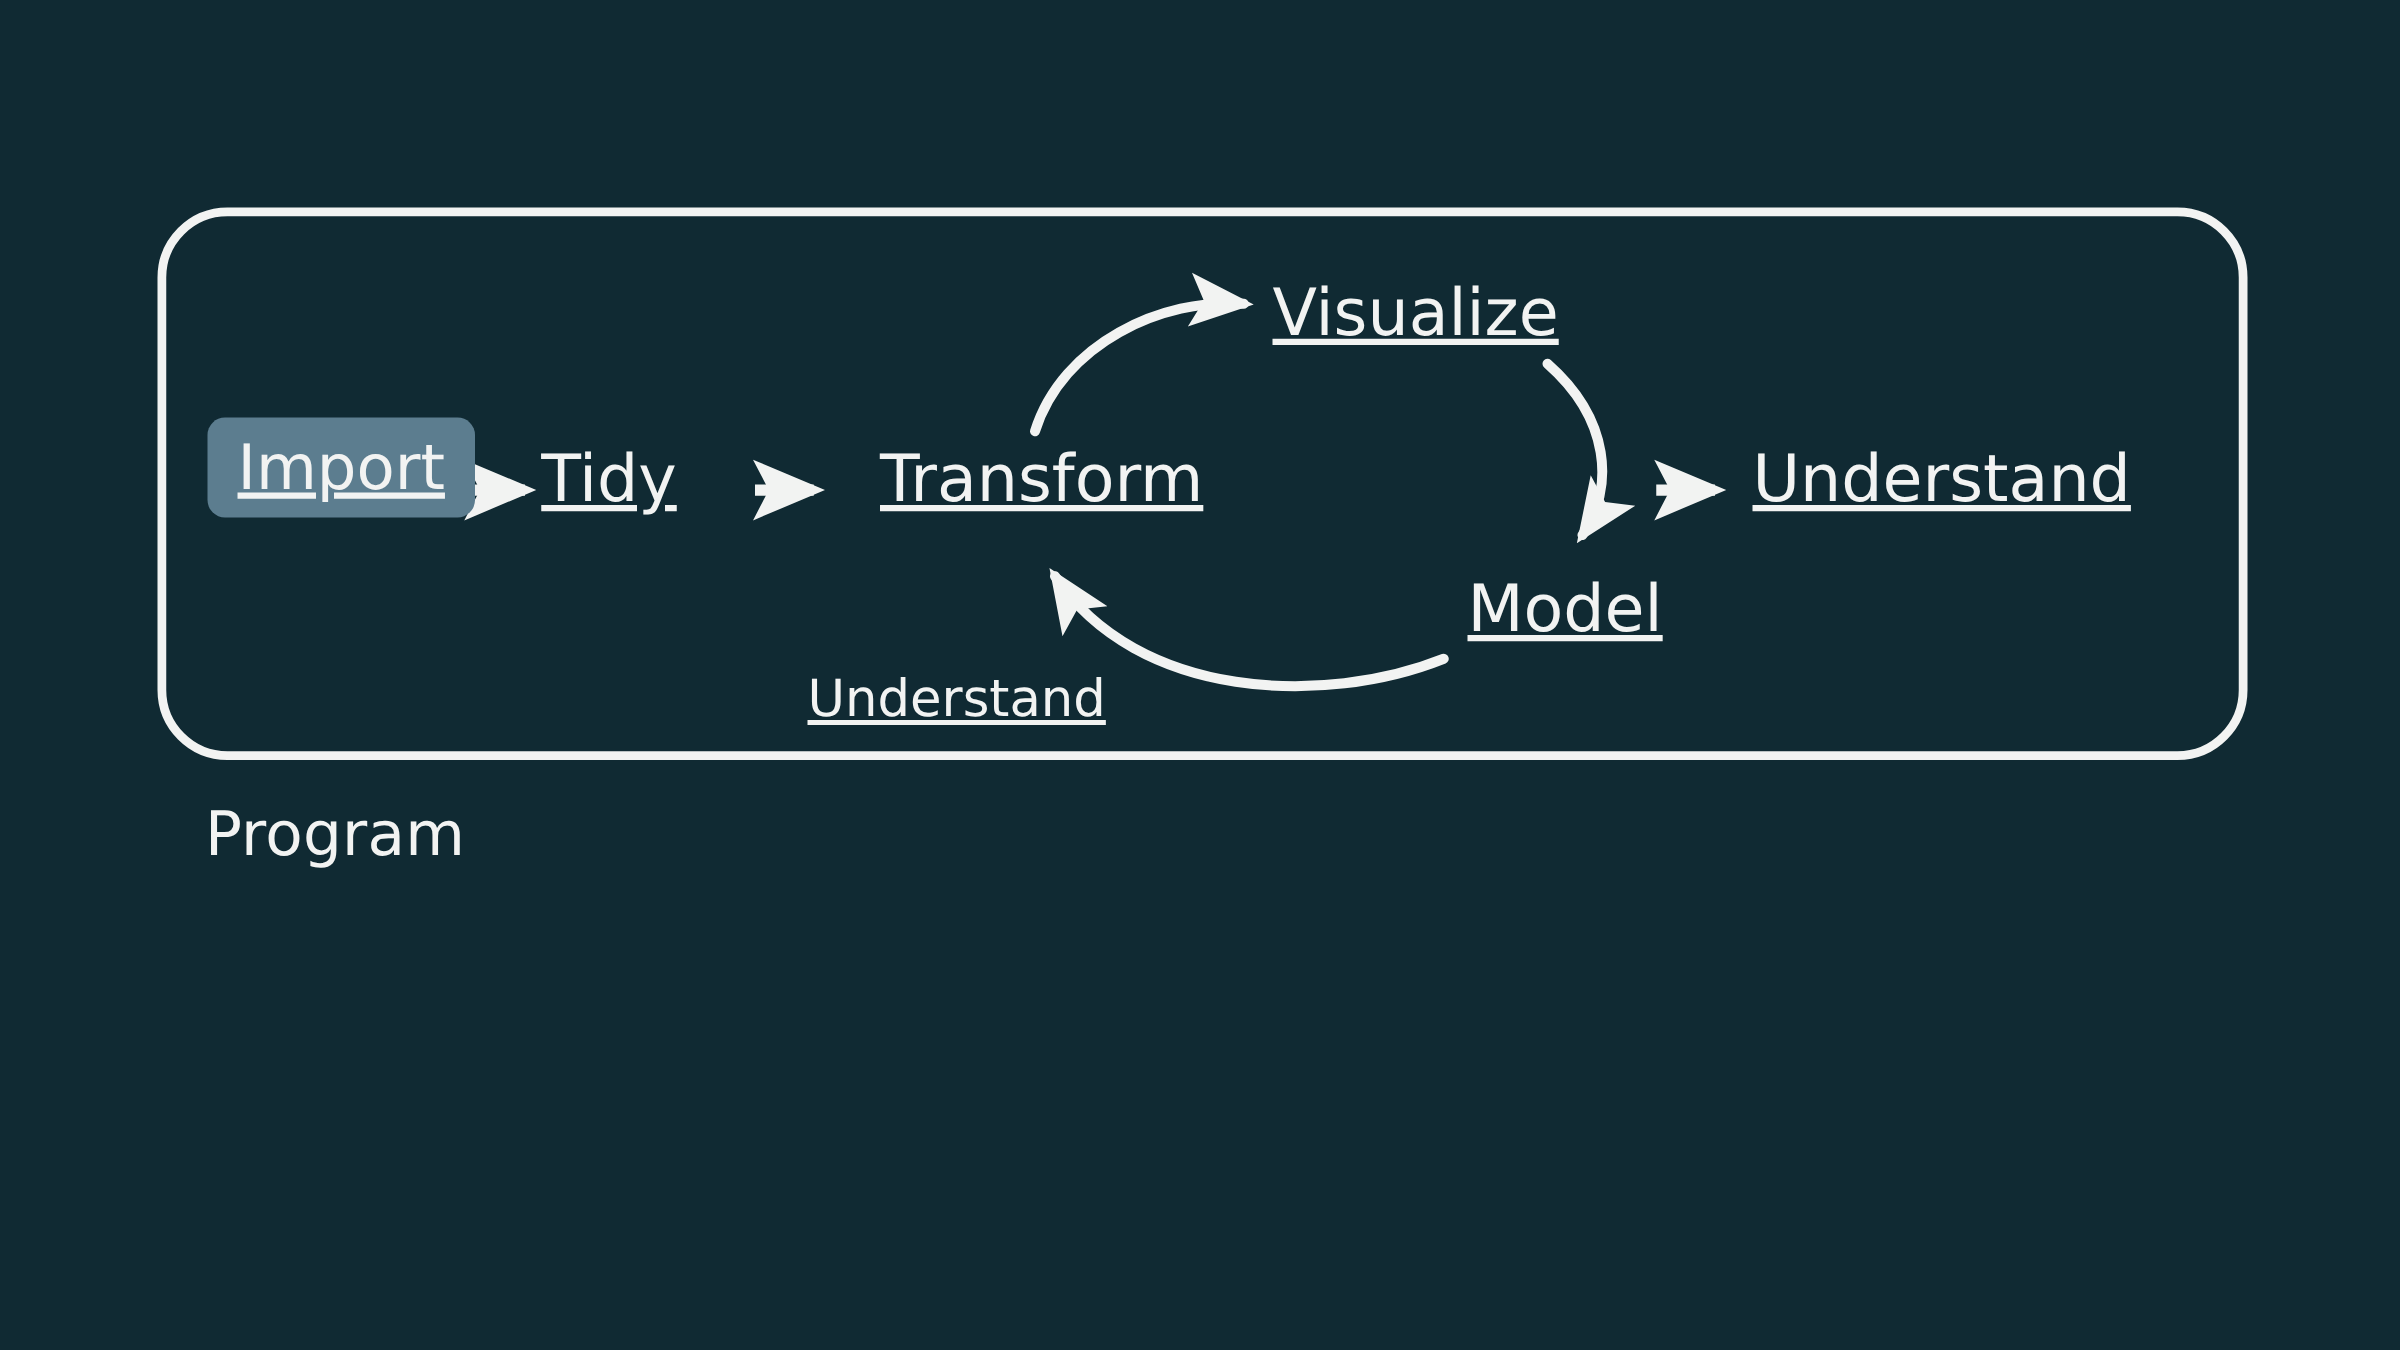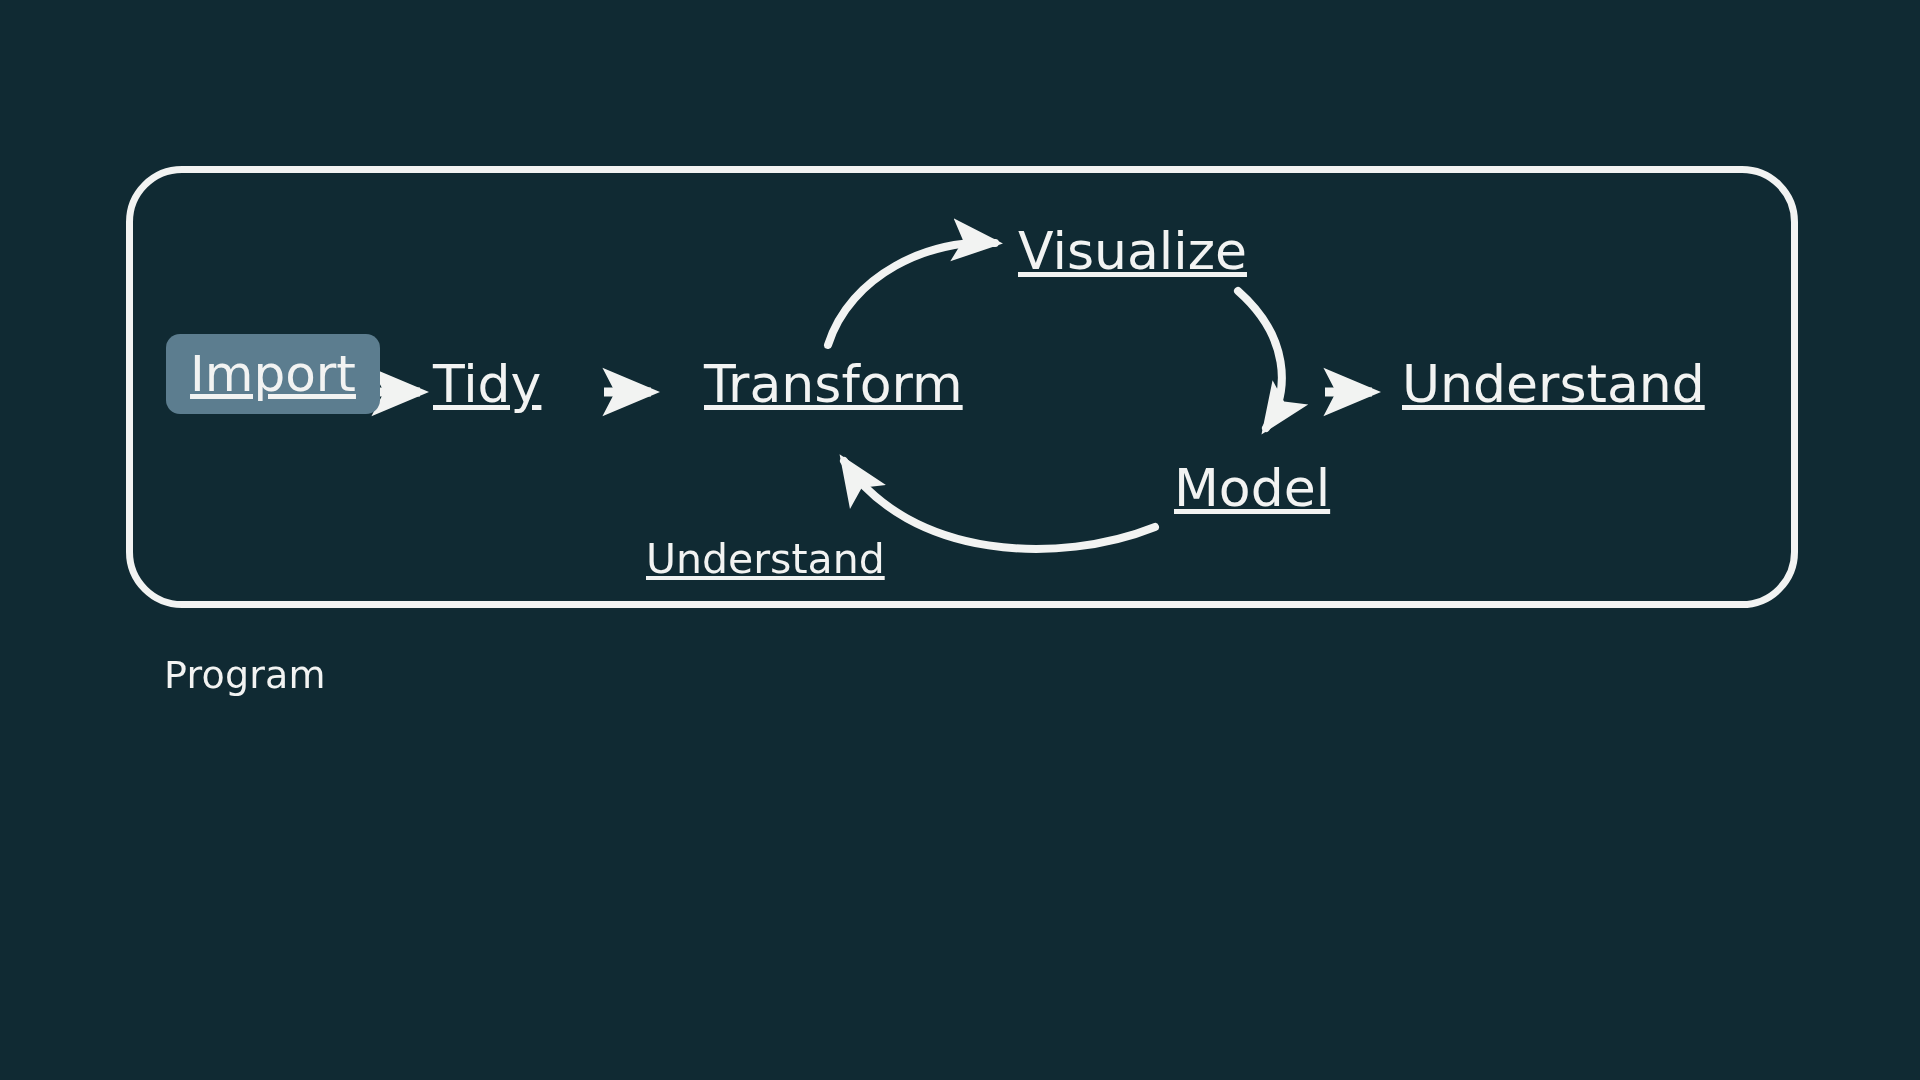--- a/index.html
+++ b/index.html
@@ -23,25 +23,24 @@
     width: 1672px;
     height: 442px;
     box-sizing: border-box;
     border: 7px solid #f2f3f2;
     border-radius: 56px;
   }
   .program-caption {
     position: absolute;
     left: 164px;
     top: 639px;
-    font-size: 38px;
+    font-size: 49px;
     color: #f2f3f2;
     letter-spacing: 0.2px;
     white-space: nowrap;
-    margin-top: 14px;
   }
   
   .stage {
     position: absolute;
     font-size: 52px;
     color: #f2f3f2;
     white-space: nowrap;
     line-height: 1;
     text-decoration: underline;
   }

